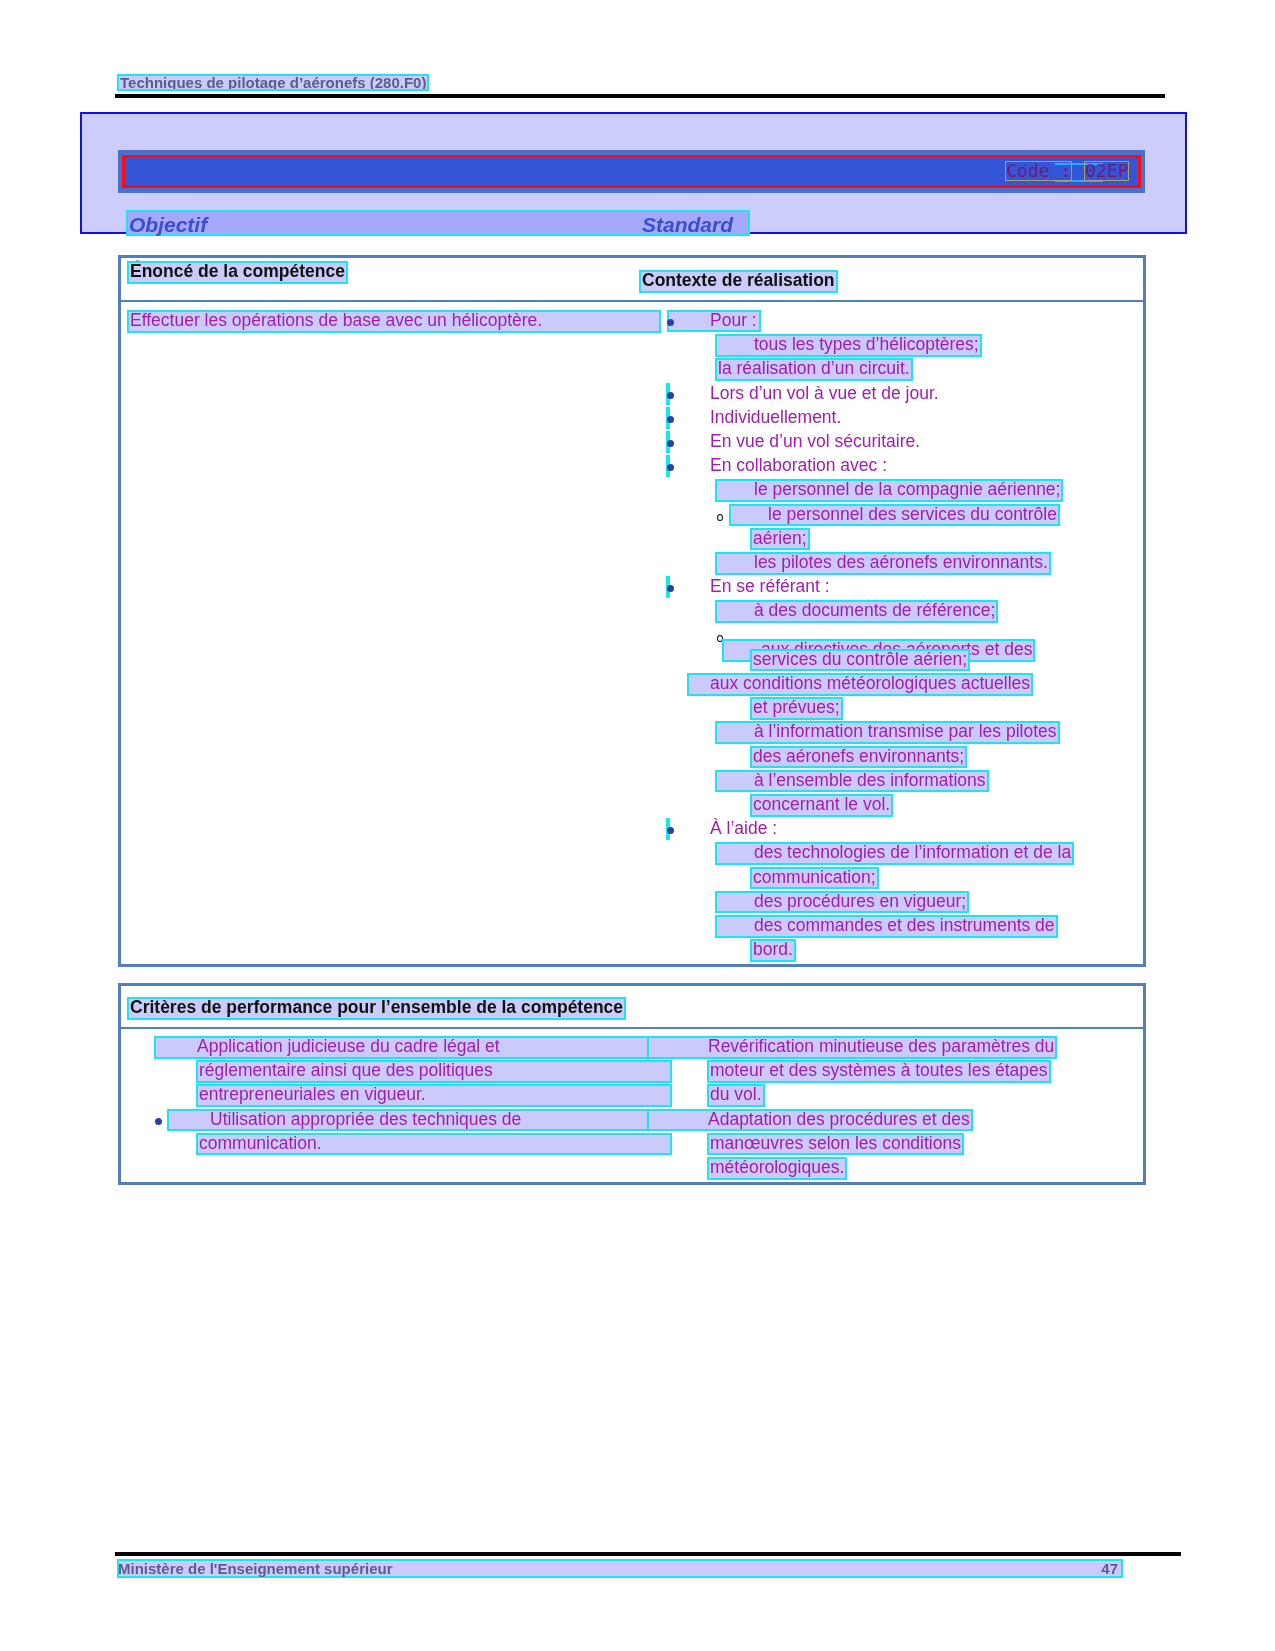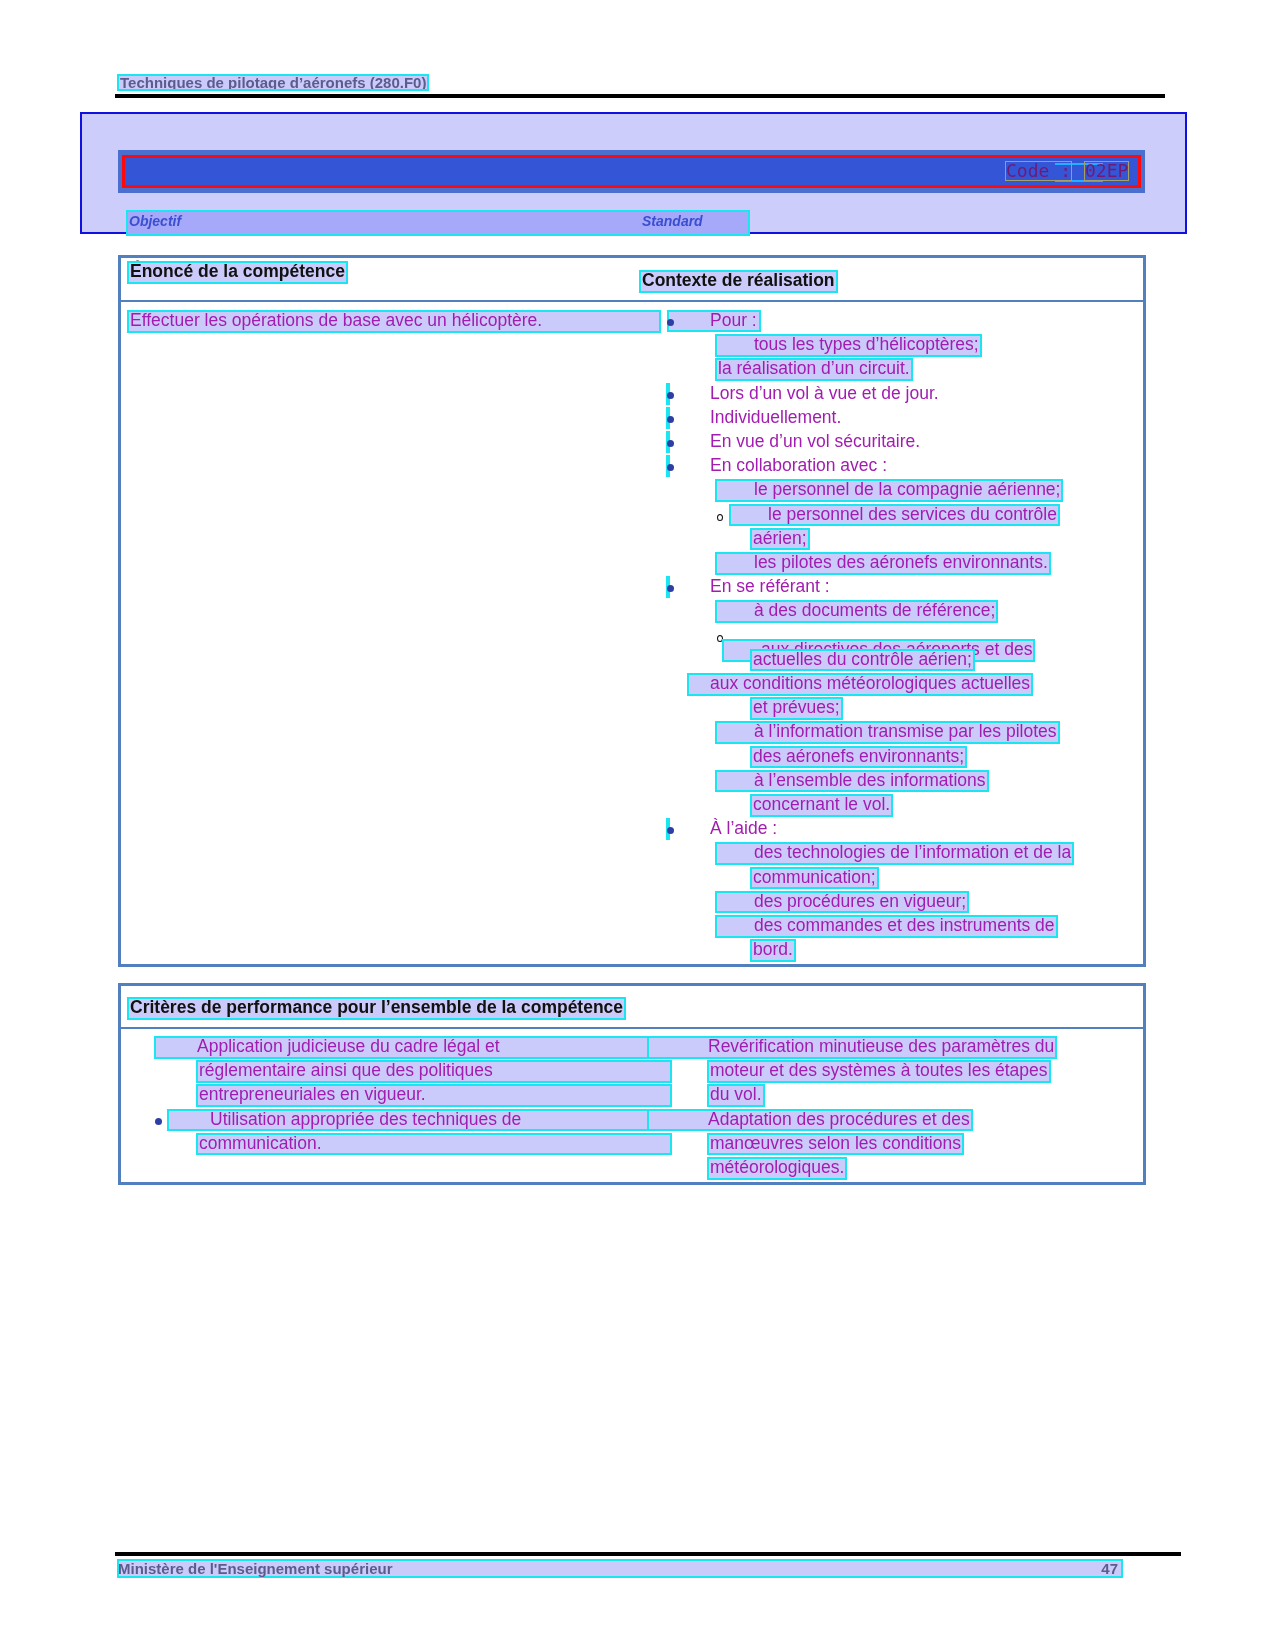--- a/index.html
+++ b/index.html
@@ -9,21 +9,21 @@
   .hl { background:#cbcbfb; outline:2px solid #19e6f0; outline-offset:-1px; white-space:nowrap; line-height:1; }
   .hdr-text { left:118px; top:75px; font-size:15px; color:#5b5b8c; font-weight:bold; padding:0 2px; }
   .rule { background:#000; height:4px; }
   .topbox { left:80px; top:112px; width:1103px; height:118px; background:#cccdfb; border:2px solid #1010e0; }
   .band { left:118px; top:150px; width:1027px; height:43px; background:#4a6fcf; }
   .band-inner { left:122px; top:155px; width:1019px; height:33px; background:#3456d6; border:3px solid #ff0a0a; box-sizing:border-box; }
   .code { font-family:"DejaVu Sans Mono", monospace; font-size:18px; color:#701a75; top:162px; line-height:1; }
   .codebox { outline:1px solid #a8a060; outline-offset:0; }
   .codeconn { top:163px; height:15px; border-top:2px solid #20b0ff; border-bottom:2px solid #20b0ff; }
   .objstd { left:128px; top:212px; width:620px; height:22px; background:#a6a8fa; outline:2px solid #19e6f0; }
-  .objstd span { position:absolute; top:1px; font-style:italic; font-weight:bold; font-size:14px; color:#3a4fd0; }
+  .objstd span { position:absolute; top:1px; font-style:italic; font-weight:bold; font-size:21px; color:#3a4fd0; }
   .tbl { border:3px solid #5280bf; box-sizing:border-box; }
   .divider { background:#5280bf; height:2px; }
   .t { font-size:17.5px; color:#a21caf; padding:1px 2px 2px 2px; }
   .tb { font-size:17.5px; font-weight:bold; color:#111; padding:1px 2px 2px 2px; }
   .dot { width:7px; height:7px; border-radius:50%; background:#2d3fa5; }
   .circ { width:6px; height:7px; border:1.5px solid #111; border-radius:50%; box-sizing:border-box; }
   .footer-text { left:118px; top:1560px; width:1004px; font-size:15px; color:#5b5b8c; font-weight:bold; height:17px; }
   .footer-text span { position:absolute; top:1px; }
 </style>
 </head>
@@ -77,21 +77,21 @@
     <div class="abs hl t" style="left: 751px; top: 528.8px;">aérien;</div>
     <div class="abs circ" style="left: 717px; top: 562px;"></div>
     <div class="abs hl t" style="left: 716px; top: 553px; padding-left: 38px;">les pilotes des aéronefs environnants.</div>
     <div class="abs hl" style="left: 668px; top: 577.2px; height: 20px; background: rgb(203, 203, 251);"></div>
     <div class="abs dot" style="left: 667px; top: 585.2px;"></div>
     <div class="abs t" style="left: 708px; top: 577.2px; line-height: 1; white-space: nowrap;">En se référant :</div>
     <div class="abs circ" style="left: 717px; top: 610.4px;"></div>
     <div class="abs hl t" style="left: 716px; top: 601.4px; padding-left: 38px;">à des documents de référence;</div>
     <div class="abs circ" style="left: 717px; top: 634.6px;"></div>
     <div class="abs hl t" style="left: 716px; top: 640px; padding-left: 38px; margin-left: 7px;">aux directives des aéroports et des</div>
-    <div class="abs hl t" style="left: 751px; top: 649.8px;">actuelles du contrôle aérien;</div>
+    <div class="abs hl t" style="left: 751px; top: 649.8px;">services du contrôle aérien;</div>
     <div class="abs circ" style="left: 717px; top: 683px;"></div>
     <div class="abs hl t" style="left: 688px; top: 674px; padding-left: 22px;">aux conditions météorologiques actuelles</div>
     <div class="abs hl t" style="left: 751px; top: 698.2px;">et prévues;</div>
     <div class="abs circ" style="left: 717px; top: 731.4px;"></div>
     <div class="abs hl t" style="left: 716px; top: 722.4px; padding-left: 38px;">à l’information transmise par les pilotes</div>
     <div class="abs hl t" style="left: 751px; top: 746.6px;">des aéronefs environnants;</div>
     <div class="abs circ" style="left: 717px; top: 779.8px;"></div>
     <div class="abs hl t" style="left: 716px; top: 770.8px; padding-left: 38px;">à l’ensemble des informations</div>
     <div class="abs hl t" style="left: 751px; top: 795px;">concernant le vol.</div>
     <div class="abs hl" style="left: 668px; top: 819.2px; height: 20px; background: rgb(203, 203, 251);"></div>

